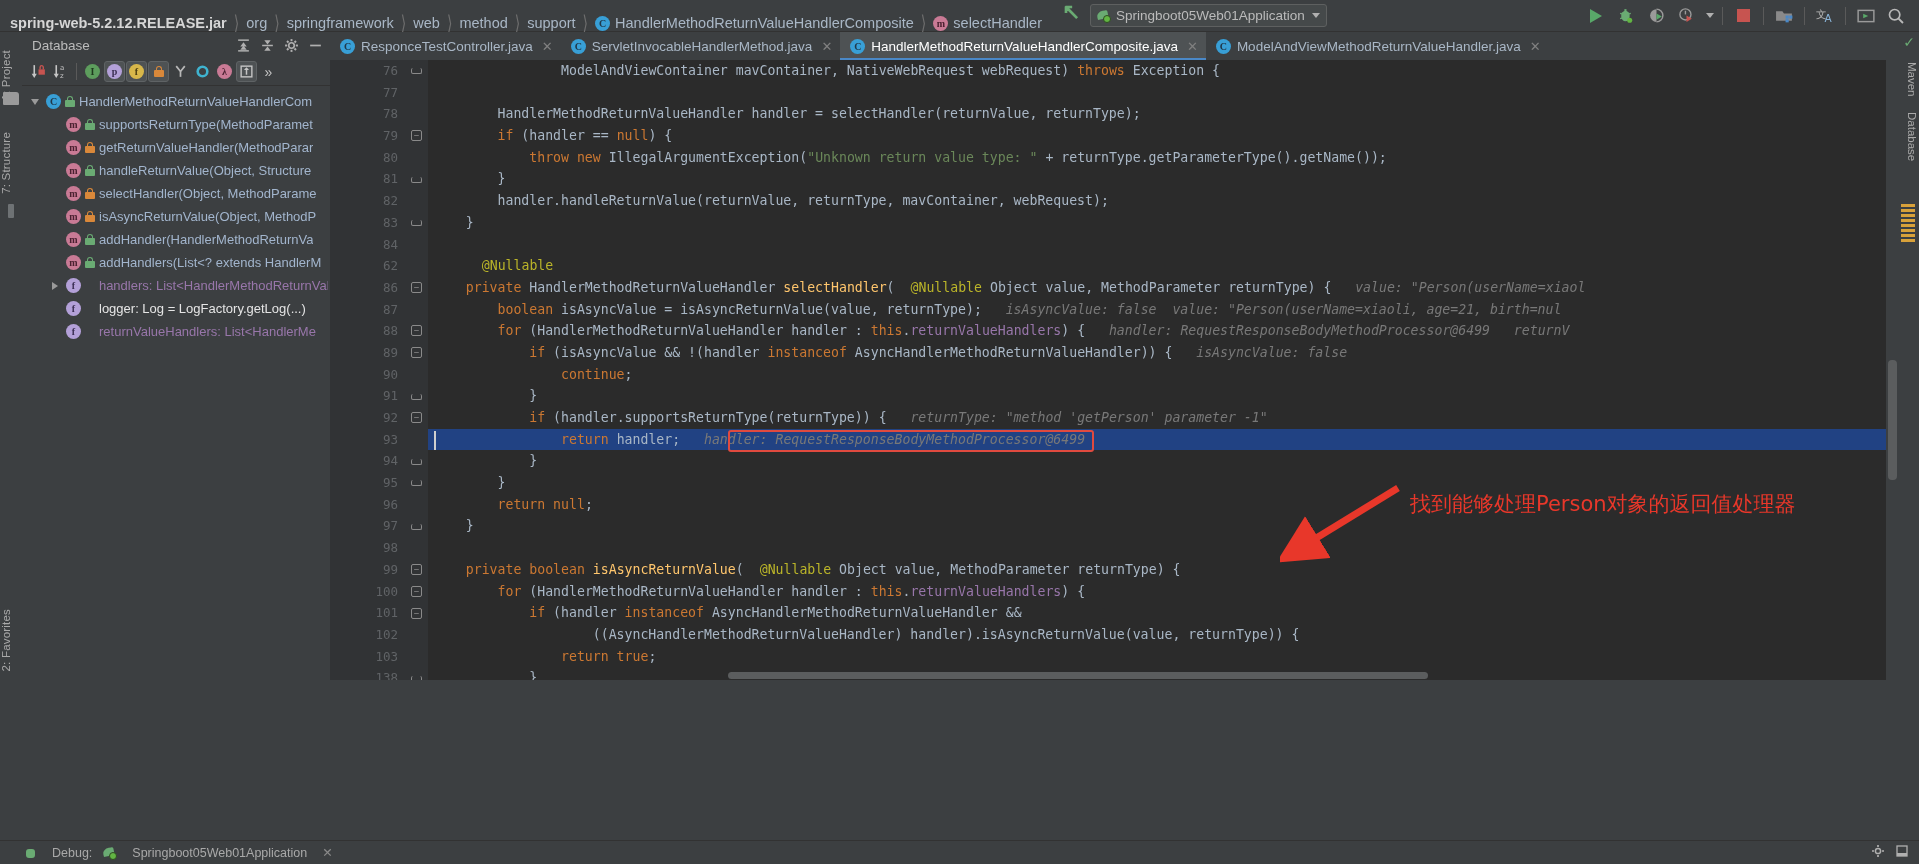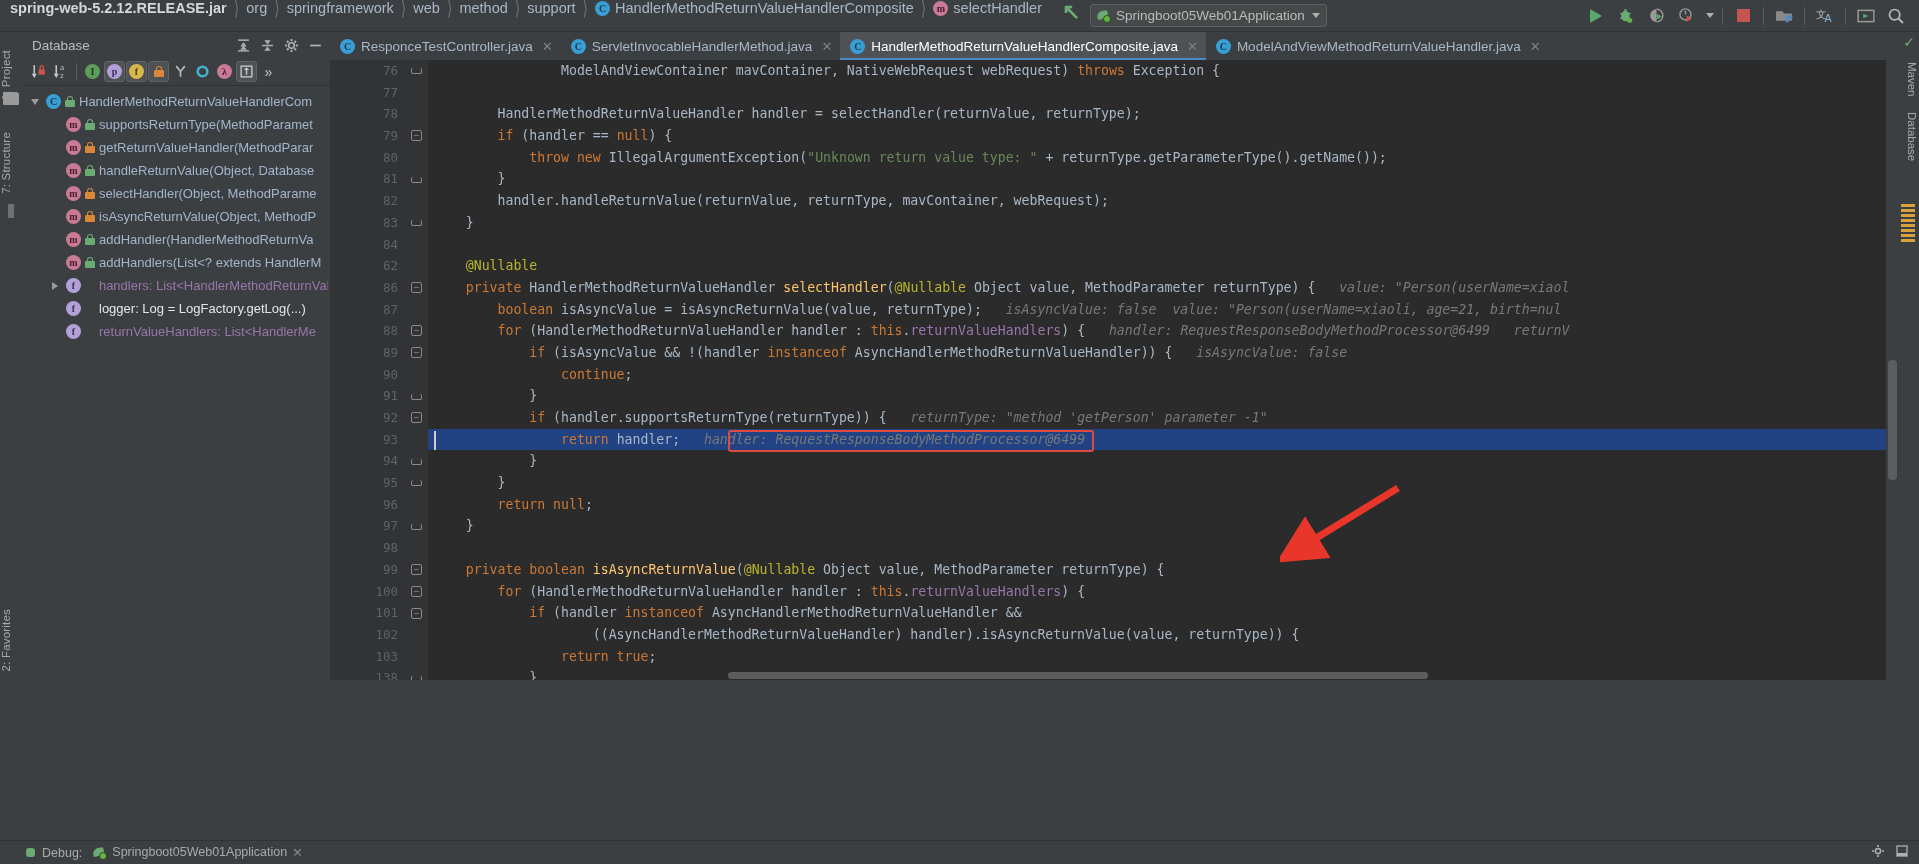--- a/index.html
+++ b/index.html
@@ -11,21 +11,21 @@
     color: #bbbbbb;
   }
 
   
   #topbar {
     position: absolute; left: 0; top: 0; width: 1919px; height: 32px;
     background: #3c3f41;
     display: flex; align-items: center;
     border-bottom: 1px solid #323232;
   }
-  .crumb-wrap { display: flex; align-items: flex-start; padding-left: 10px; height: 100%; }
+  .crumb-wrap { display: flex; align-items: flex-end; padding-left: 10px; height: 100%; }
   .crumb {
     font-size: 14.5px; color: #a9b7c6; white-space: nowrap;
     display: flex; align-items: center; gap: 5px;
   }
   .crumb.bold { color: #d6d6d6; font-weight: bold; }
   .crumb-sep {
     color: #6e6e6e; font-size: 14px; padding: 0 7px; transform: scaleY(1.45);
   }
   .cls-icon {
     display: inline-flex; width: 15px; height: 15px; border-radius: 50%;
@@ -182,21 +182,21 @@
     font-size: 9px; line-height: 9px; text-align: center;
   }
   #codearea {
     position: absolute; left: 98px; top: 0; right: 0; height: 100%;
     white-space: pre; color: #a9b7c6;
   }
   .cl { height: 21.7px; line-height: 21.7px; padding-left: 6px; }
   .cl.sel { background: #214283; }
   .kw { color: #cc7832; }
   .str { color: #6a8759; }
-  .ann { color: #bbb529; }
+  .ann { color: #bbb529; margin-left: 16px; }
   .fn { color: #ffc66d; }
   .fld { color: #9876aa; }
   .hint { color: #787878; font-style: italic; }
   #caret {
     position: absolute; left: 104px; width: 2px; height: 19px; background: #cfcfcf;
   }
   #redbox {
     position: absolute; border: 2px solid #e04a3f; border-radius: 3px;
     pointer-events: none;
   }
@@ -236,21 +236,21 @@
   }
   .mk { height: 3px; margin-bottom: 2px; }
 
   
   #statusbar {
     position: absolute; left: 0; bottom: 0; width: 1919px; height: 24px;
     background: #3c3f41; display: flex; align-items: center;
     font-size: 12.5px; color: #a9a9a9; border-top: 1px solid #323232;
     padding-left: 24px; gap: 10px;
   }
-  #statusbar .sb-item { display: flex; align-items: flex-start; gap: 5px; }
+  #statusbar .sb-item { display: flex; align-items: flex-end; gap: 15px; }
   #statusbar .right { margin-left: auto; display: flex; align-items: center; gap: 10px; padding-right: 10px; }
   .bug-ico { width: 13px; height: 13px; position: relative; }
   .bug-ico::before {
     content: ""; position: absolute; left: 2px; top: 2px; width: 9px; height: 9px;
     background: #6aab73; border-radius: 3px;
   }
   #bottomstrip {
     position: absolute; left: 0; bottom: 24px; width: 1919px; height: 10px; background: #3c3f41;
   }
   
@@ -523,21 +523,21 @@
         </span>
         <span class="tree-label">getReturnValueHandler(MethodParar</span>
       </div>
       <div class="tree-row" style="padding-left: 26px;">
         <span class="tw"></span>
         <span class="badge" style="background: rgb(201, 122, 149); color: rgb(74, 32, 48);">m</span>
         <span class="lock green">
           <i></i>
           <b></b>
         </span>
-        <span class="tree-label">handleReturnValue(Object, Database</span>
+        <span class="tree-label">handleReturnValue(Object, Structure</span>
       </div>
       <div class="tree-row" style="padding-left: 26px;">
         <span class="tw"></span>
         <span class="badge" style="background: rgb(201, 122, 149); color: rgb(74, 32, 48);">m</span>
         <span class="lock orange">
           <i></i>
           <b></b>
         </span>
         <span class="tree-label">selectHandler(Object, MethodParame</span>
       </div>
@@ -675,20 +675,21 @@
   <div id="caret" style="top: 370.9px;"></div>
   <div id="redbox" style="top: 369.9px; left: 398px; width: 366px; height: 22px; border-color: rgb(224, 74, 63);"></div>
   <svg id="red-arrow" style="position:absolute;left:950px;top:420px;width:130px;height:110px;" viewBox="0 0 130 110">
     <defs>
       <marker id="ah" markerWidth="7" markerHeight="7" refX="3" refY="3.5" orient="auto">
         <polygon points="0,0 7,3.5 0,7" fill="#e8372a"></polygon>
       </marker>
     </defs>
     <line x1="118" y1="8" x2="20" y2="68" stroke="#e8372a" stroke-width="7" marker-end="url(#ah)"></line>
   </svg>
+  <div id="annotation-text" style="left: 1080px; top: 434px; color: rgb(232, 55, 42);">找到能够处理Person对象的返回值处理器</div>
 
   <div id="hscroll-editor">
     <div id="hthumb-editor"></div>
   </div>
   <div id="vscroll">
     <div id="vthumb" style="top:300px;height:120px;"></div>
   </div>
 </div>
 
 <div id="rightstrip">

